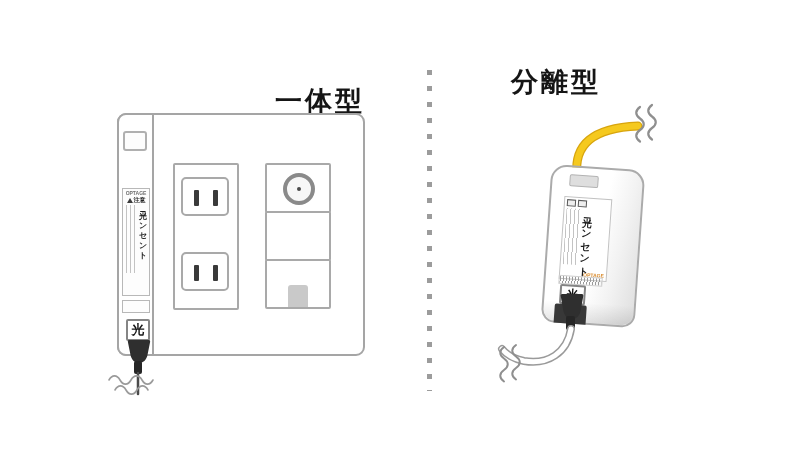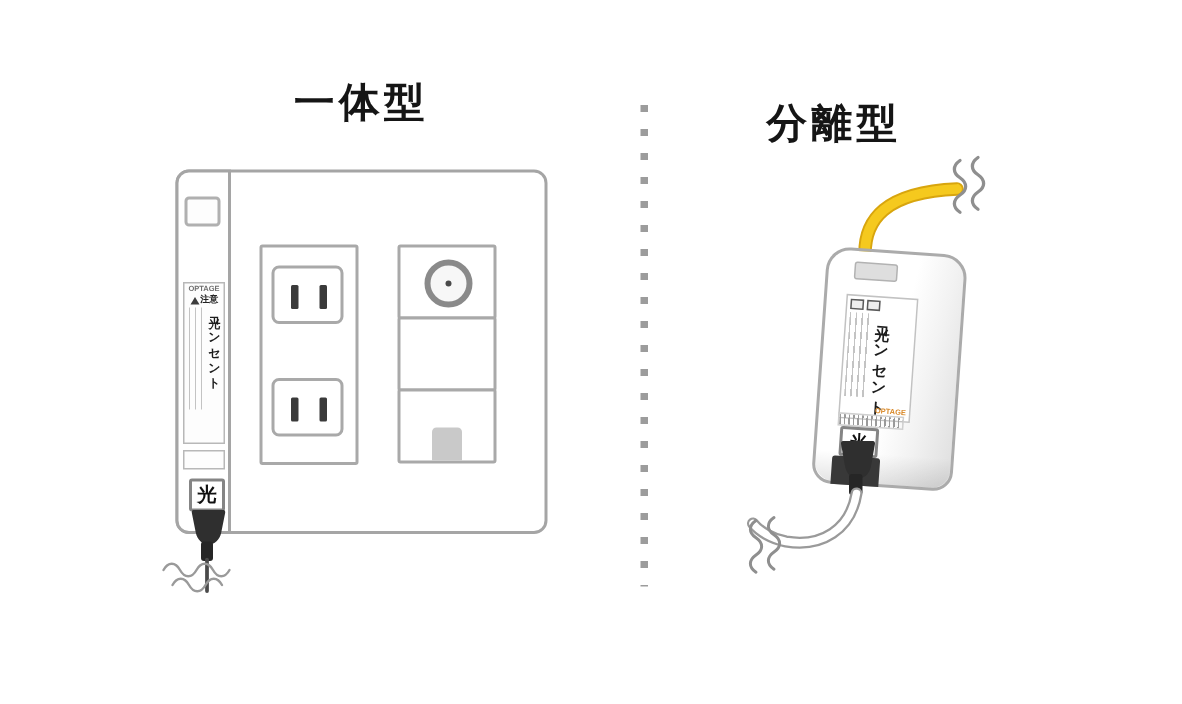--- a/index.html
+++ b/index.html
@@ -51,21 +51,21 @@
   .barstrip{position:absolute;border:1px solid #cfcfcf;
             background:repeating-linear-gradient(90deg,#9a9a9a 0 1px,transparent 1px 3px);}
   .device-port{position:absolute;background:#383838;border-radius:2px 2px 0 0;}
   svg{display:block;}
 </style>
 </head>
 <body>
 
 <div class="stage">
 
-  <div class="abs title" style="left:117px;top:50px;width:248px;">一体型</div>
+  <div class="abs title" style="left:117px;top:83px;width:248px;text-align:right;">一体型</div>
 
   <div class="abs plate" style="left:117px;top:113px;width:248px;height:243px;"></div>
 
   <div class="abs strip" style="left:117px;top:113px;width:37px;height:243px;"></div>
   <div class="abs strip-window" style="left:123px;top:131px;width:24px;height:20px;"></div>
 
   <div class="abs strip-label" style="left:122px;top:188px;width:28px;height:108px;">
     <div class="brand-tiny">OPTAGE</div>
     <div class="caution-row">
       <span class="tri"></span>

